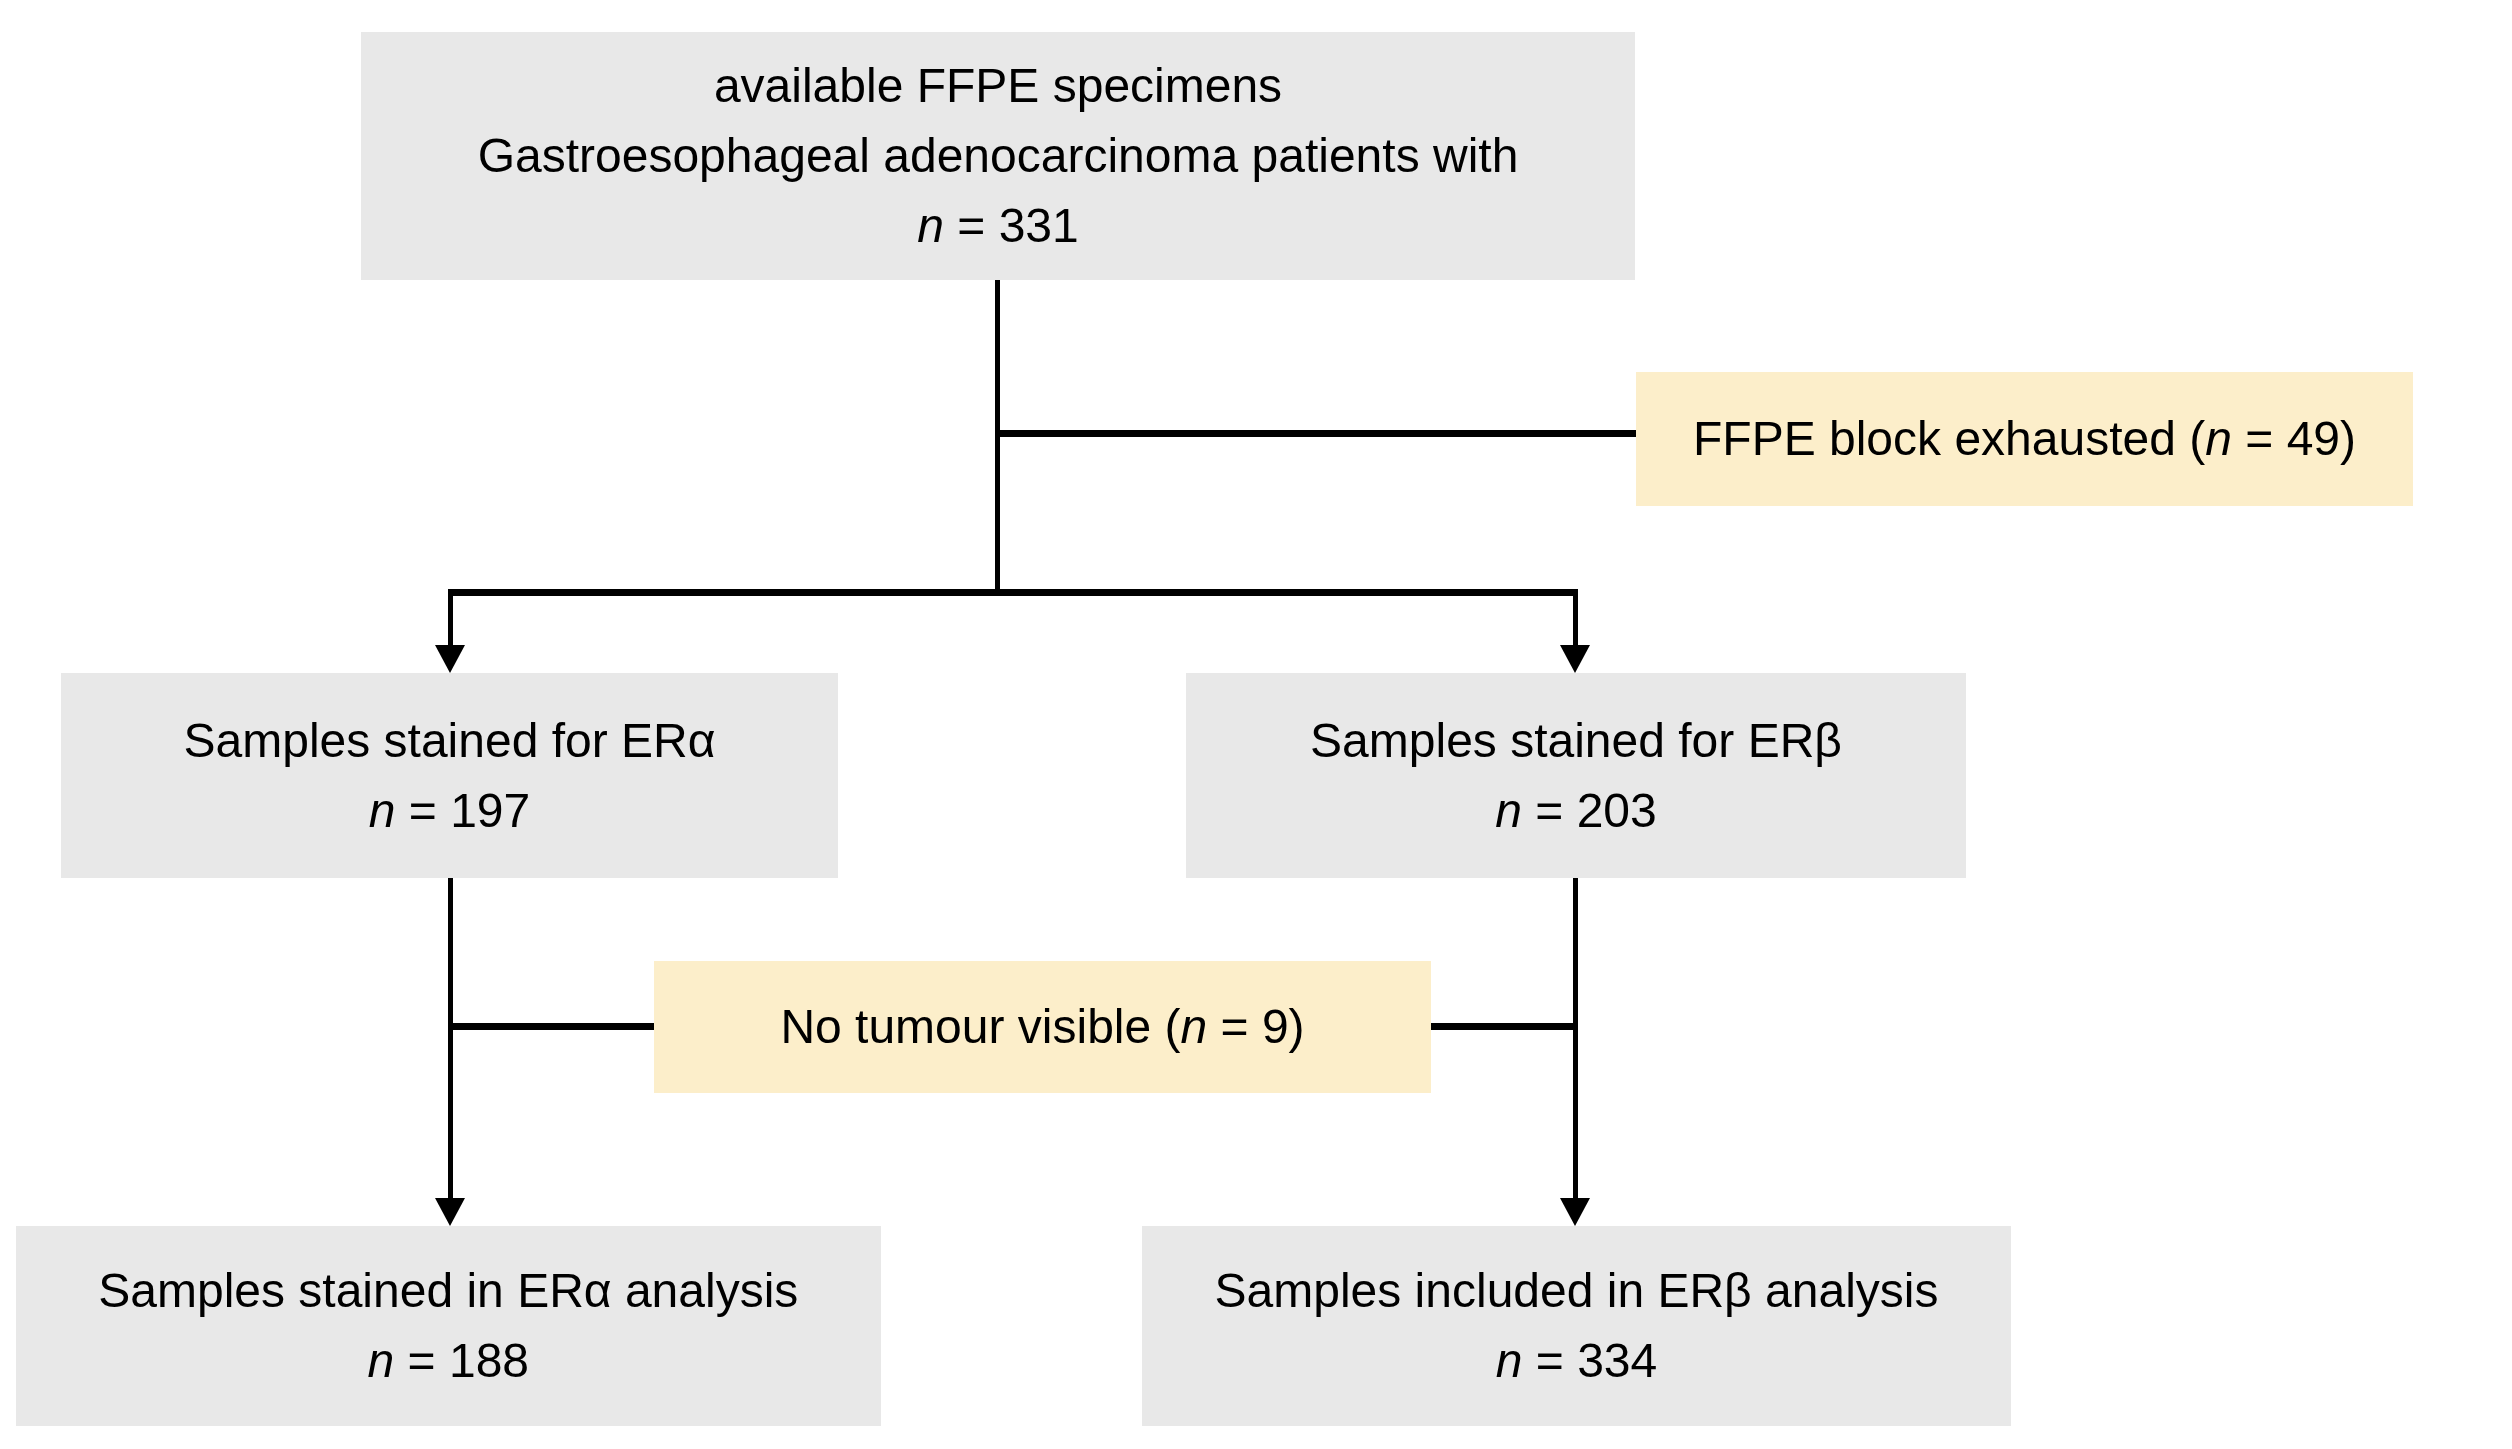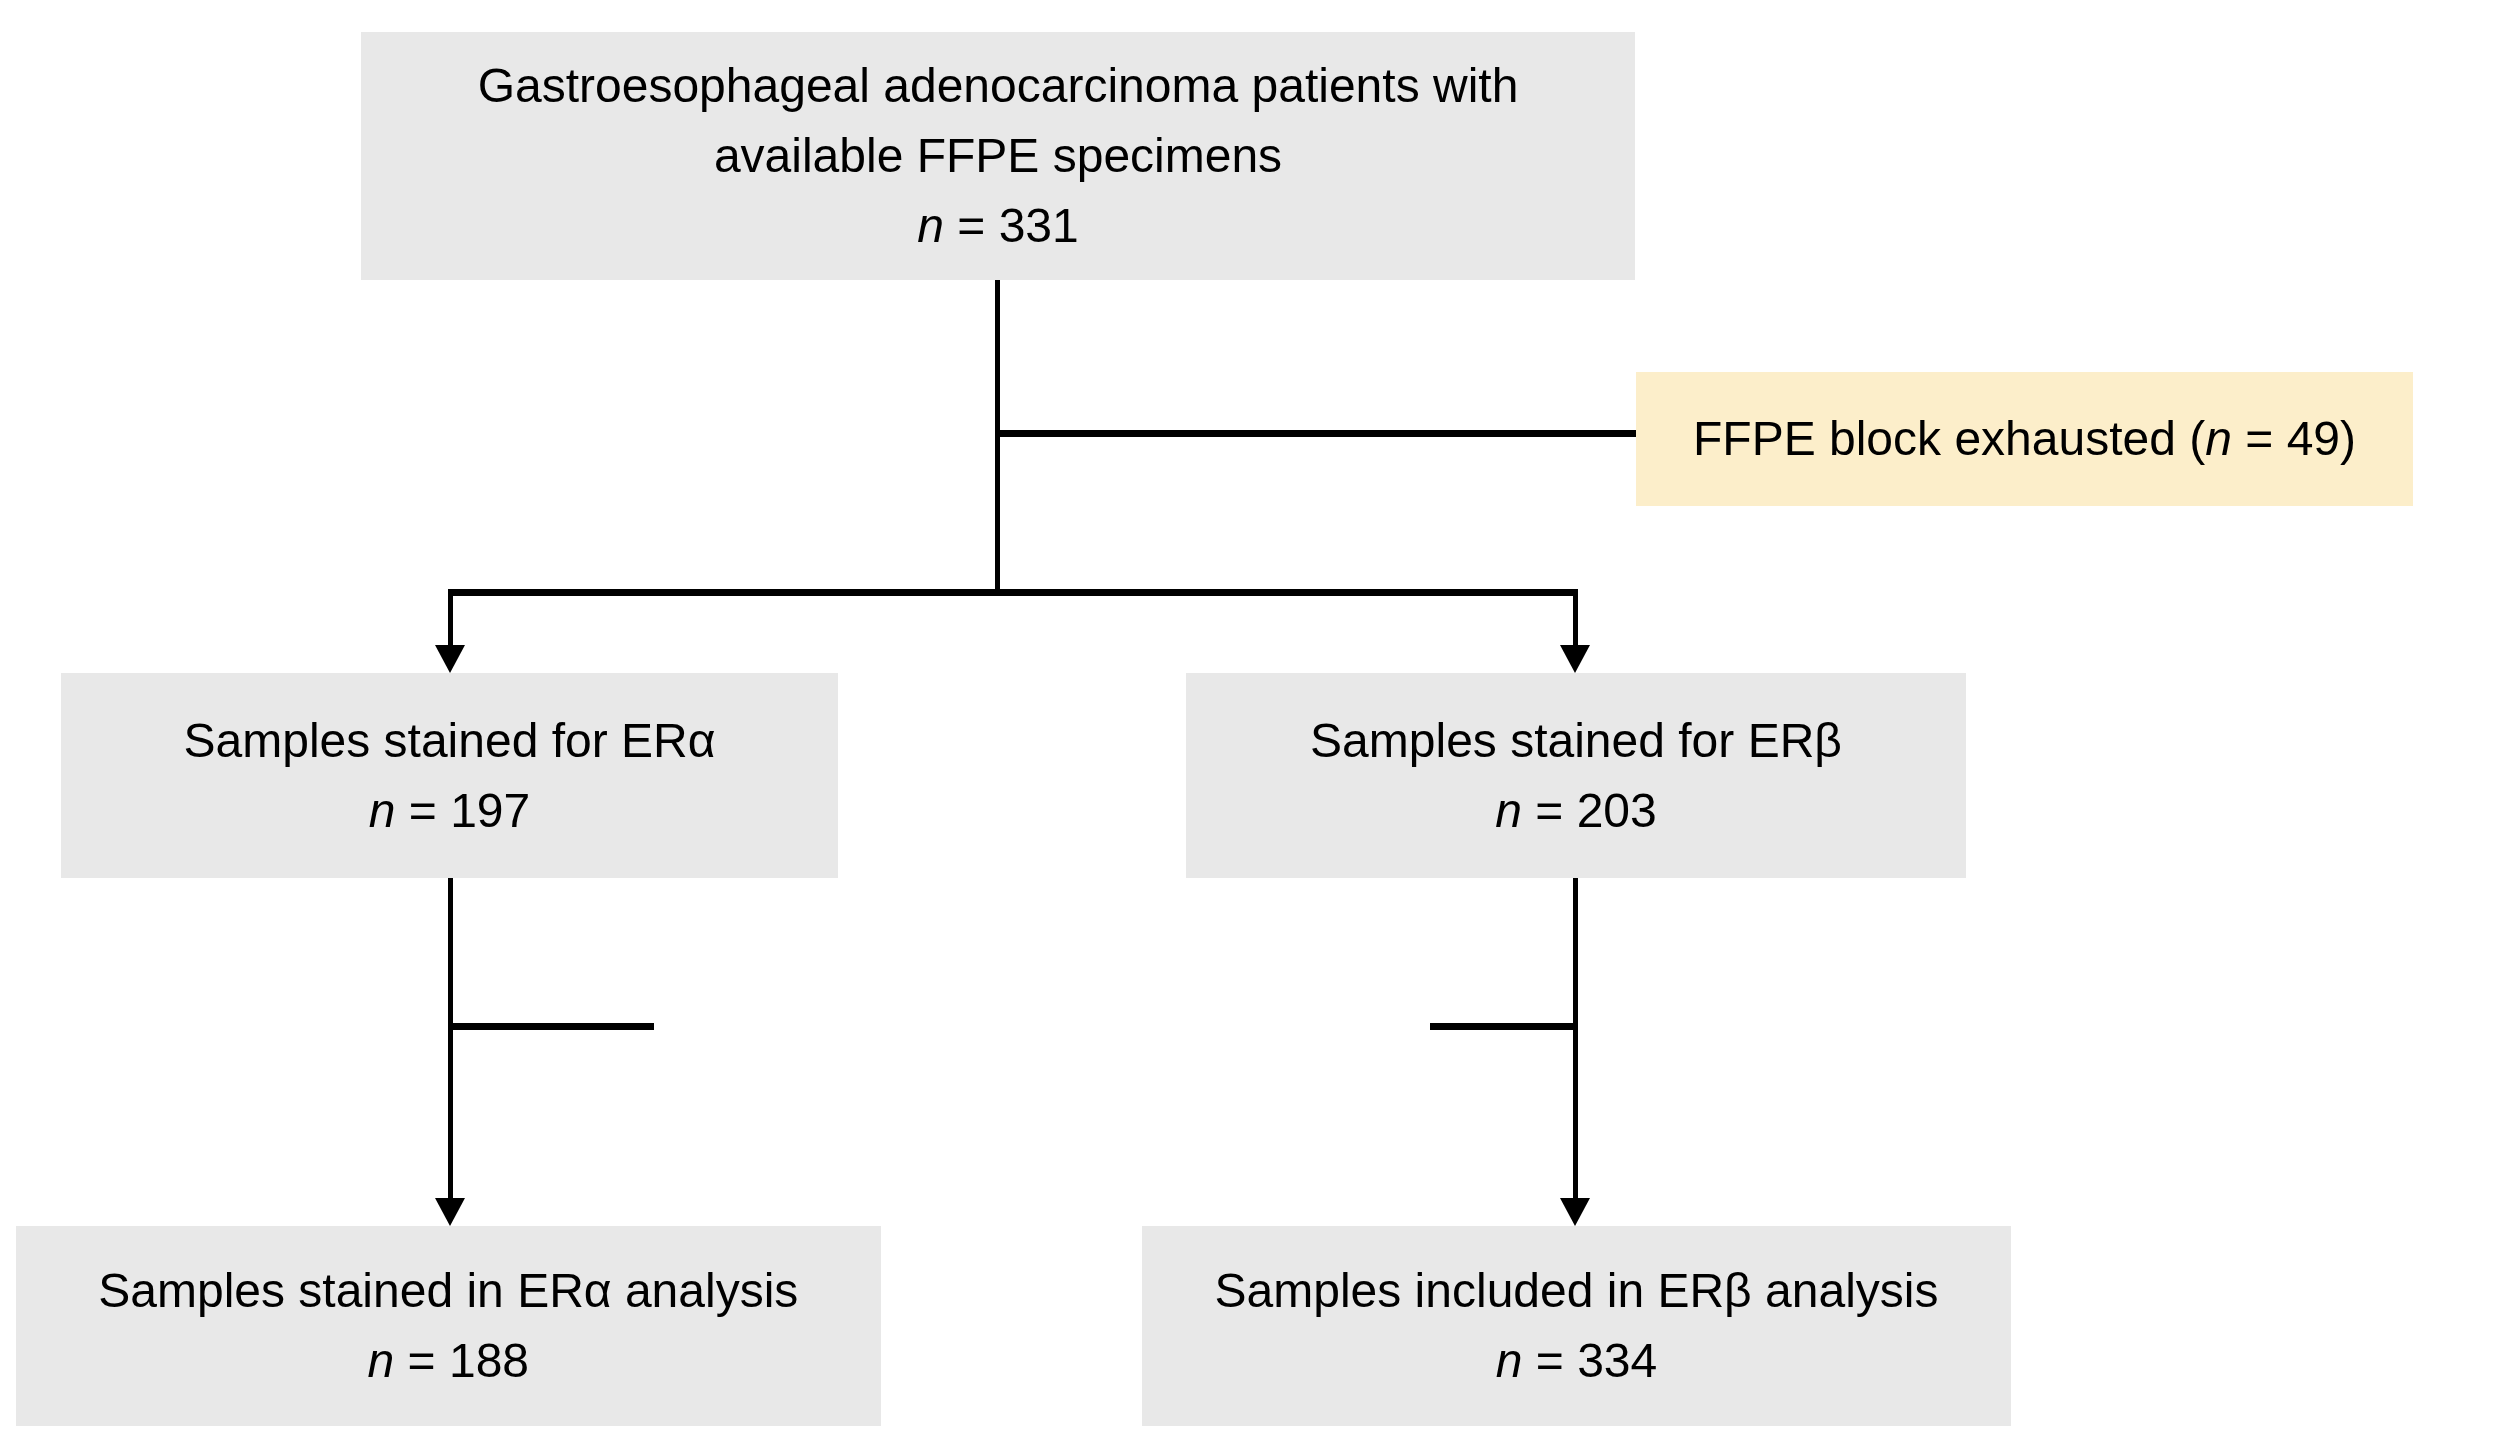--- a/index.html
+++ b/index.html
@@ -62,22 +62,22 @@
   <div class="vline" style="left:448px; top:878px; width:4.6px; height:323px;"></div>
   <div class="arrowhead" style="left:435px; top:1198px;"></div>
 
   <div class="vline" style="left:1573px; top:878px; width:4.6px; height:323px;"></div>
   <div class="arrowhead" style="left:1560px; top:1198px;"></div>
 
   <div class="hline" style="left:450px; top:1023px; width:204px; height:7.4px;"></div>
   <div class="hline" style="left:1430px; top:1023px; width:147px; height:7.4px;"></div>
 
   <div class="box gray" style="left:361px; top:32px; width:1274px; height:248px;">
+    <div>available FFPE specimens</div>
     <div>Gastroesophageal adenocarcinoma patients with</div>
-    <div>available FFPE specimens</div>
     <div>
       <span class="n-italic">n</span><span> = 331</span>
     </div>
   </div>
 
   <div class="box yellow" style="left:1636px; top:372px; width:777px; height:134px;">
     <div>
       <span>FFPE block exhausted (</span><span class="n-italic">n</span><span> = 49)</span>
     </div>
   </div>
@@ -89,20 +89,25 @@
     </div>
   </div>
 
   <div class="box gray" style="left:1186px; top:673px; width:780px; height:205px;align-items:center;">
     <div>Samples stained for ERβ</div>
     <div>
       <span class="n-italic">n</span><span> = 203</span>
     </div>
   </div>
 
+  <div class="box yellow" style="left:654px; top:961px; width:777px; height:132px;">
+    <div>
+      <span>No tumour visible (</span><span class="n-italic">n</span><span> = 9)</span>
+    </div>
+  </div>
 
   <div class="box gray" style="left:15.8px; top:1226px; width:865px; height:200px;">
     <div>Samples stained in ERα analysis</div>
     <div>
       <span class="n-italic">n</span><span> = 188</span>
     </div>
   </div>
 
   <div class="box gray" style="left:1142px; top:1226px; width:869px; height:200px;">
     <div>Samples included in ERβ analysis</div>

